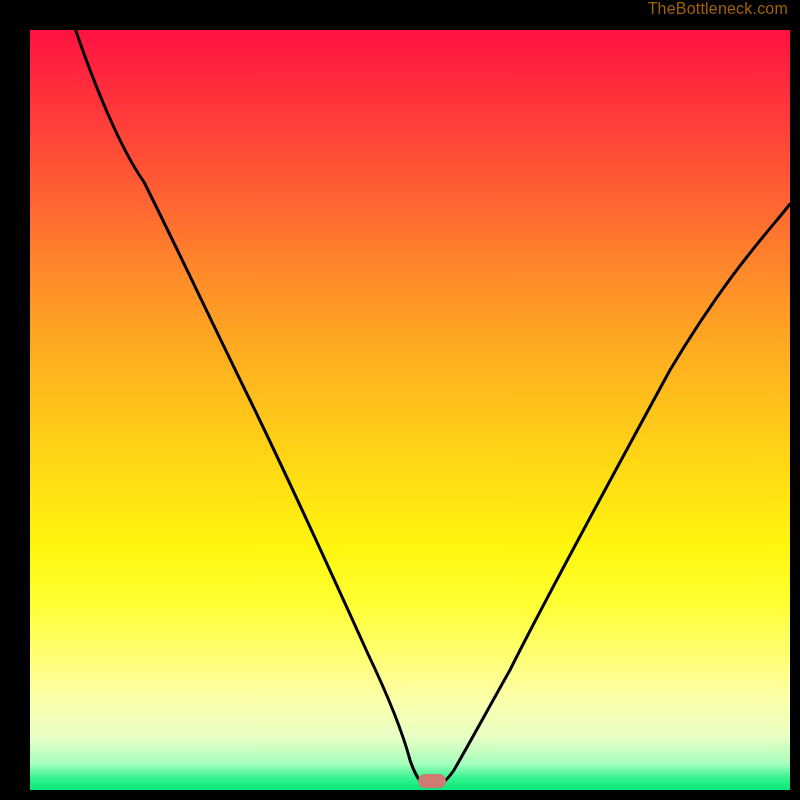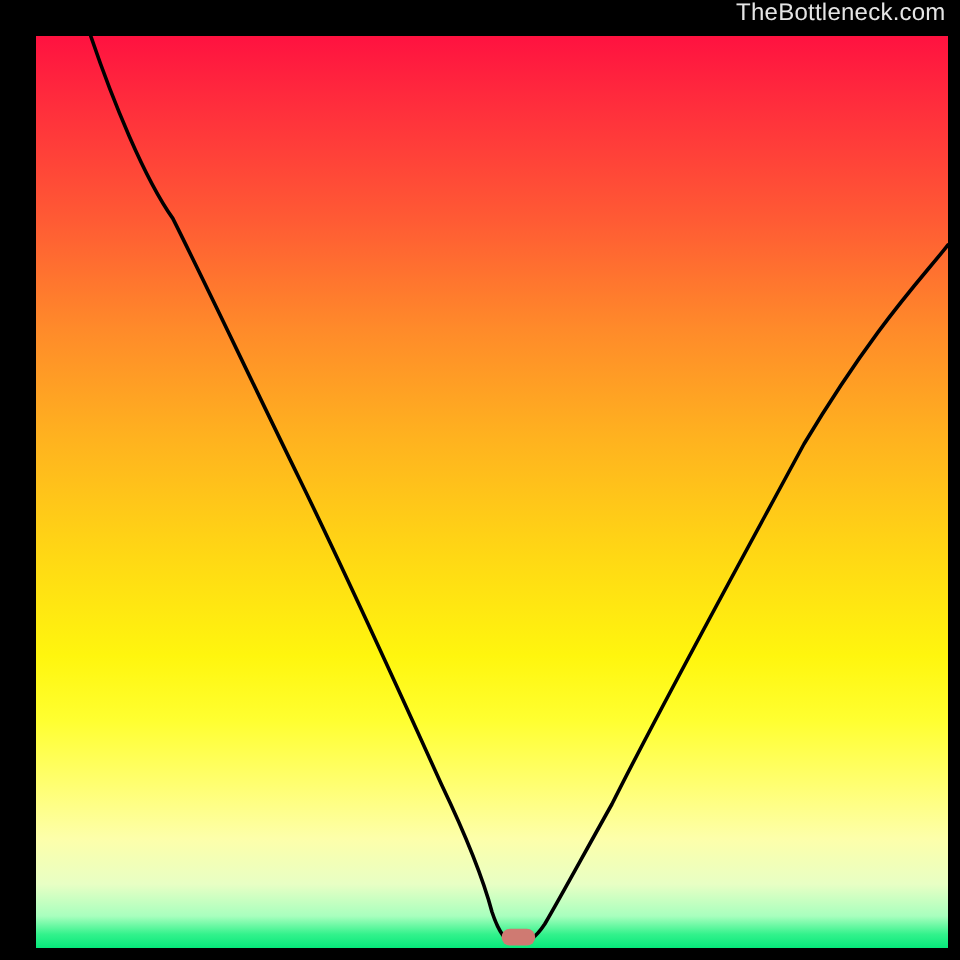--- a/index.html
+++ b/index.html
@@ -39,22 +39,22 @@
       #e8ffc4 93%,
       #a8ffbe 96.5%,
       #33f28c 98.5%,
       #06e87a 100%
     );
   }
   .watermark {
     position: absolute;
     top: 0px;
     right: 12px;
-    color: #e5e5e5;
-    font-size: 20px;
+    color: #a16207;
+    font-size: 16px;
     font-weight: 500;
     letter-spacing: 0.2px;
   }
   svg.curve {
     position: absolute;
     left: 20px;
     top: 20px;
     width: 760px;
     height: 760px;
   }

